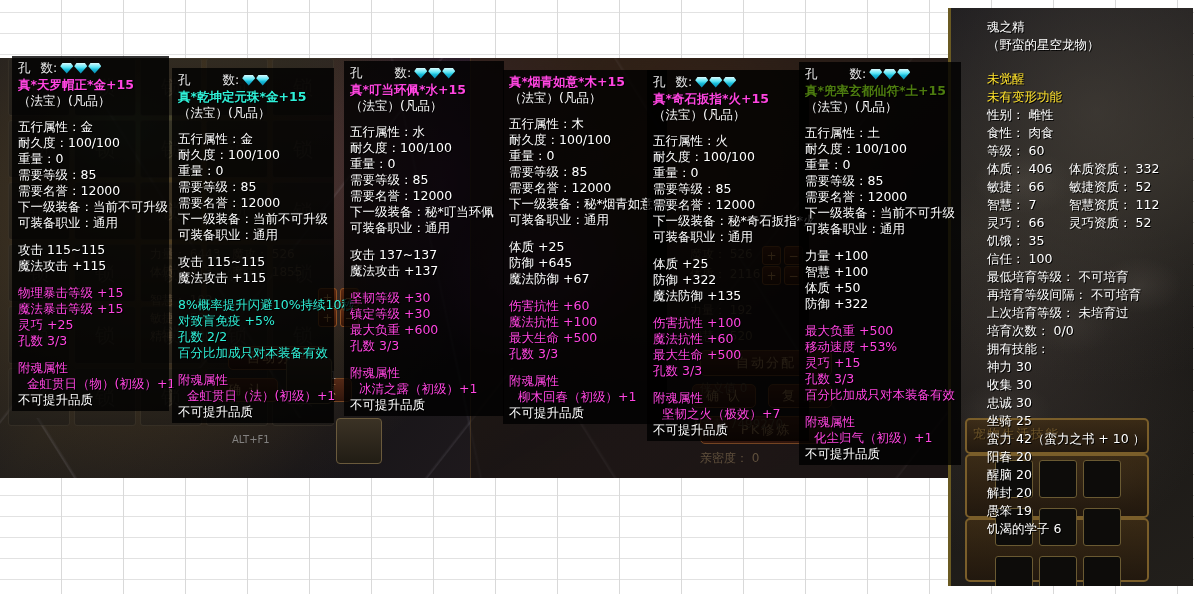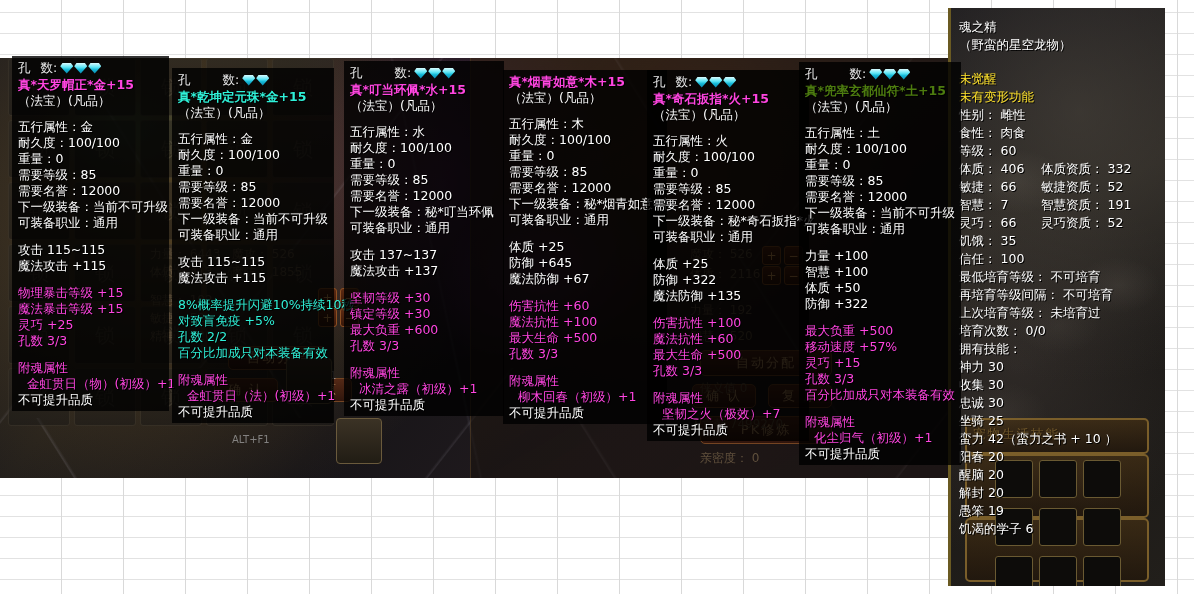--- a/index.html
+++ b/index.html
@@ -147,20 +147,21 @@
     left: 948px; top: 8px;
     width: 214px; height: 578px;
     z-index: 4;
     background:
       linear-gradient(200deg, rgba(58,54,48,0.0) 0%, rgba(0,0,0,0.0) 100%),
       radial-gradient(circle at 60% 18%, rgba(80,74,66,0.55), rgba(12,10,10,0.0) 55%),
       radial-gradient(circle at 30% 62%, rgba(70,62,58,0.45), rgba(10,10,10,0.0) 50%),
       linear-gradient(160deg, #17161a 0%, #26231f 35%, #1a1816 60%, #221f1b 100%);
     border-left: 3px solid #6a5a22;
     overflow: hidden;
+    padding-left: 28px;
   }
   #pet-panel .stone-tex {
     position: absolute; inset: 0;
     background-image:
       radial-gradient(ellipse 70px 46px at 30% 30%, rgba(118,110,100,0.22), transparent 70%),
       radial-gradient(ellipse 60px 40px at 78% 48%, rgba(112,104,96,0.20), transparent 70%),
       radial-gradient(ellipse 70px 44px at 22% 70%, rgba(110,102,94,0.18), transparent 70%),
       radial-gradient(ellipse 56px 38px at 66% 82%, rgba(104,98,90,0.16), transparent 70%),
       radial-gradient(ellipse 60px 40px at 50% 55%, rgba(100,94,86,0.15), transparent 70%);
   }
@@ -575,21 +576,21 @@
         <div class="c-white">需要名誉：12000</div>
         <div class="c-white">下一级装备：当前不可升级</div>
         <div class="c-white">可装备职业：通用</div>
         <div class="gap"></div>
         <div class="c-white">力量 +100</div>
         <div class="c-white">智慧 +100</div>
         <div class="c-white">体质 +50</div>
         <div class="c-white">防御 +322</div>
         <div class="gap"></div>
         <div class="c-magenta">最大负重 +500</div>
-        <div class="c-magenta">移动速度 +57%</div>
+        <div class="c-magenta">移动速度 +53%</div>
         <div class="c-magenta">灵巧 +15</div>
         <div class="c-magenta">孔数 3/3</div>
         <div class="c-magenta">百分比加成只对本装备有效</div>
         <div class="gap"></div>
         <div class="c-magenta">附魂属性</div>
         <div class="c-magenta indent">化尘归气（初级）+1</div>
         <div class="c-white">不可提升品质</div>
       </div>
     </div>
   </div>
@@ -623,21 +624,21 @@
       <div class="pet-line pet-two">
         <span>体质： 406</span>
         <span>体质资质： 332</span>
       </div>
       <div class="pet-line pet-two">
         <span>敏捷： 66</span>
         <span>敏捷资质： 52</span>
       </div>
       <div class="pet-line pet-two">
         <span>智慧： 7</span>
-        <span>智慧资质： 191</span>
+        <span>智慧资质： 112</span>
       </div>
       <div class="pet-line pet-two">
         <span>灵巧： 66</span>
         <span>灵巧资质： 52</span>
       </div>
       <div class="pet-line">饥饿： 35</div>
       <div class="pet-line">信任： 100</div>
       <div class="pet-line">最低培育等级： 不可培育</div>
       <div class="pet-line">再培育等级间隔： 不可培育</div>
       <div class="pet-line">上次培育等级： 未培育过</div>

